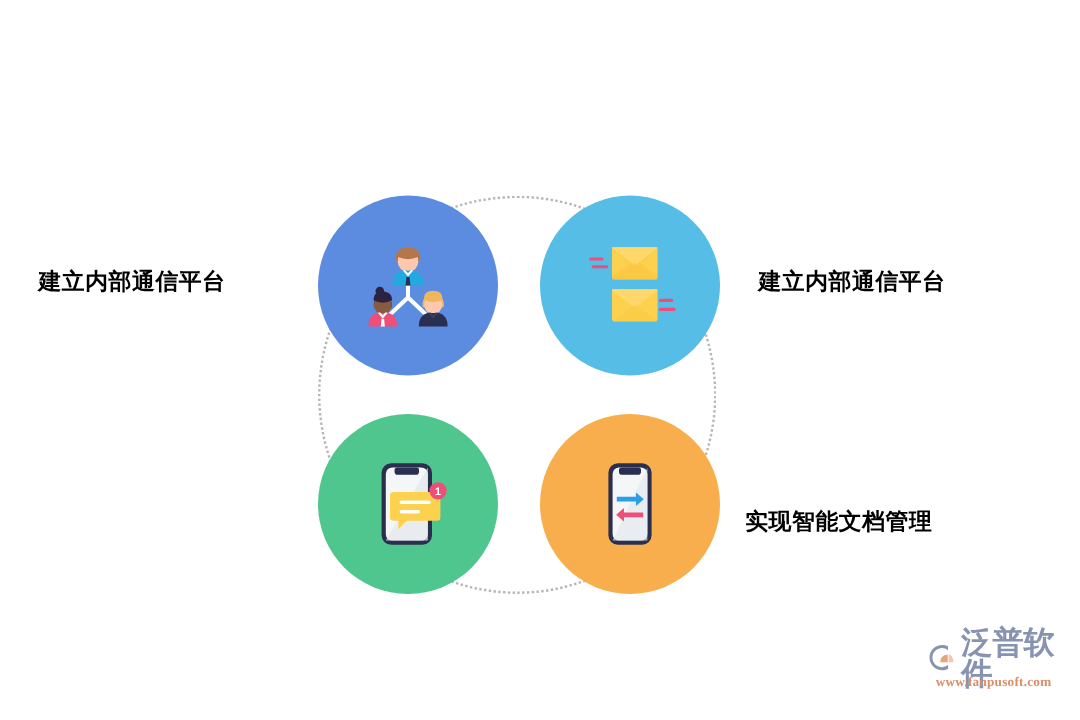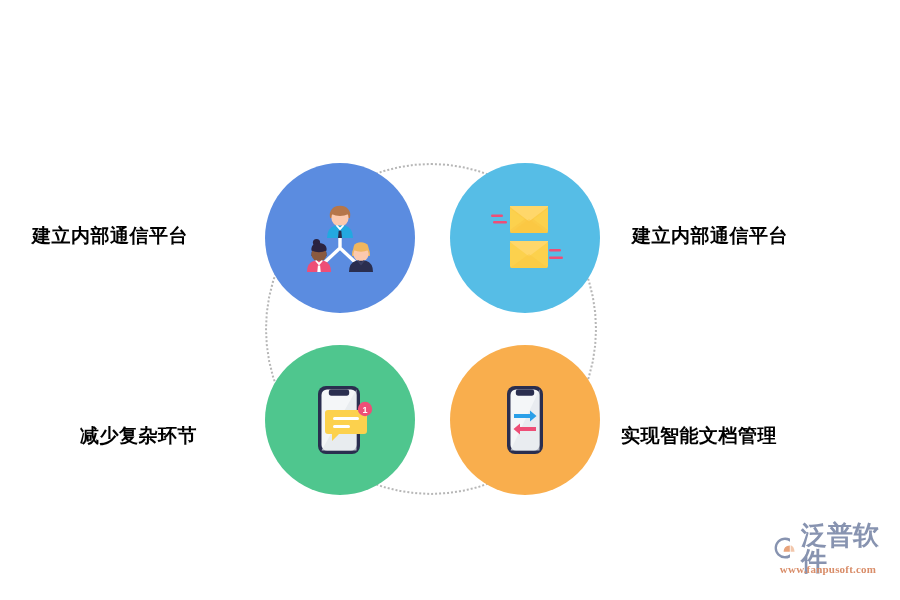--- a/index.html
+++ b/index.html
@@ -173,21 +173,20 @@
 
         <path d="M34 36 h36 a3 3 0 0 1 3 3 v18 a3 3 0 0 1 -3 3 h-25 l-7 7 v-7 h-4 a3 3 0 0 1 -3 -3 v-18 a3 3 0 0 1 3 -3 z" fill="#fcd14d"></path>
         <rect x="39" y="43" width="26" height="3" rx="1.5" fill="#ffffff"></rect>
         <rect x="39" y="51" width="17" height="3" rx="1.5" fill="#ffffff"></rect>
 
         <circle cx="71" cy="35" r="7.2" fill="#ee4e77"></circle>
         <text x="71" y="38.6" text-anchor="middle" font-family="Liberation Sans, sans-serif" font-size="9" font-weight="bold" fill="#ffffff">1</text>
       </svg>
     </span>
   </div>
-  <div class="label label-bl">减少复杂环节</div>
 
   <div class="node node-br" style="background:#f9ae4d;">
     <span>
       <svg width="92" height="92" viewBox="0 0 92 92">
         <rect x="28" y="12" width="36" height="68" rx="8" fill="#2a2e4f"></rect>
         <rect x="31.5" y="15.5" width="29" height="61" rx="5.5" fill="#f4f6f8"></rect>
         <path d="M31.5 76.5 L60.5 76.5 L60.5 15.5 z" fill="#e4e8ec" opacity="0.7"></path>
         <path d="M39 15.5 h14 a2.2 2.2 0 0 1 2.2 2.2 v1.4 a2.6 2.6 0 0 1 -2.6 2.6 h-13.2 a2.6 2.6 0 0 1 -2.6 -2.6 v-1.4 a2.2 2.2 0 0 1 2.2 -2.2 z" fill="#2a2e4f"></path>
 
         <path d="M35 40 h16 v-3.6 l6.5 5.6 l-6.5 5.6 v-3.6 h-16 z" fill="#2a9fe8"></path>

